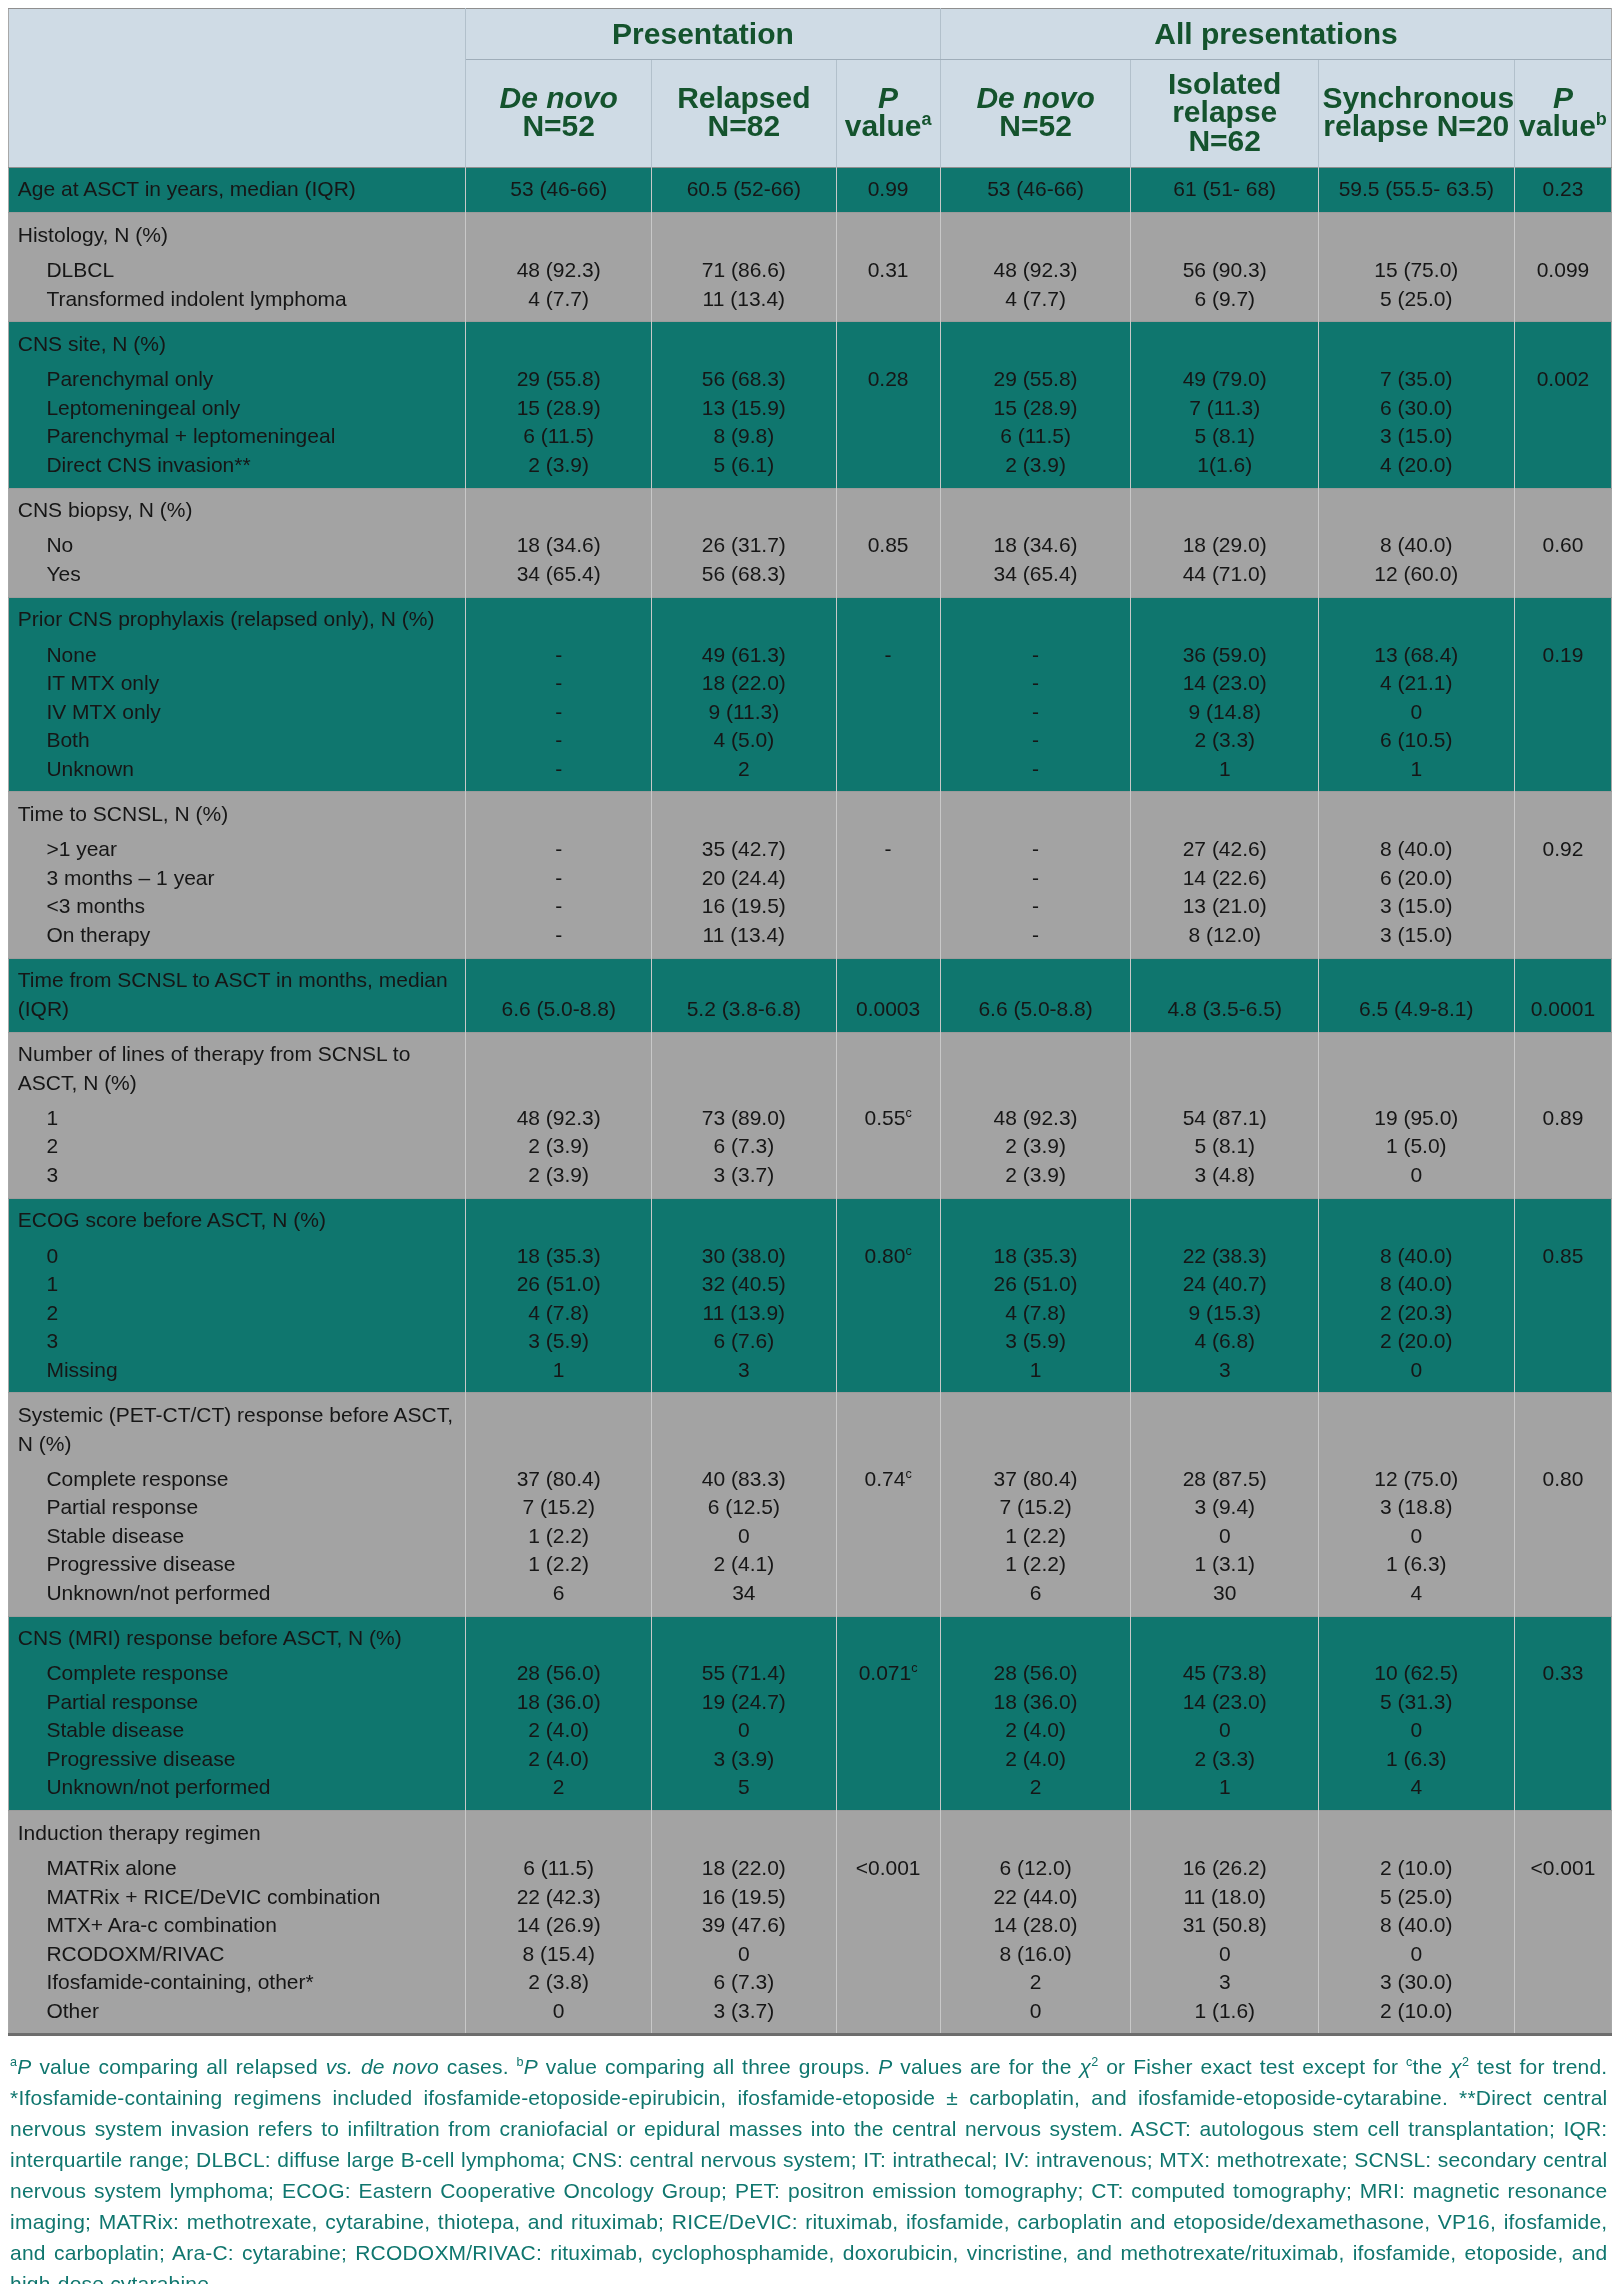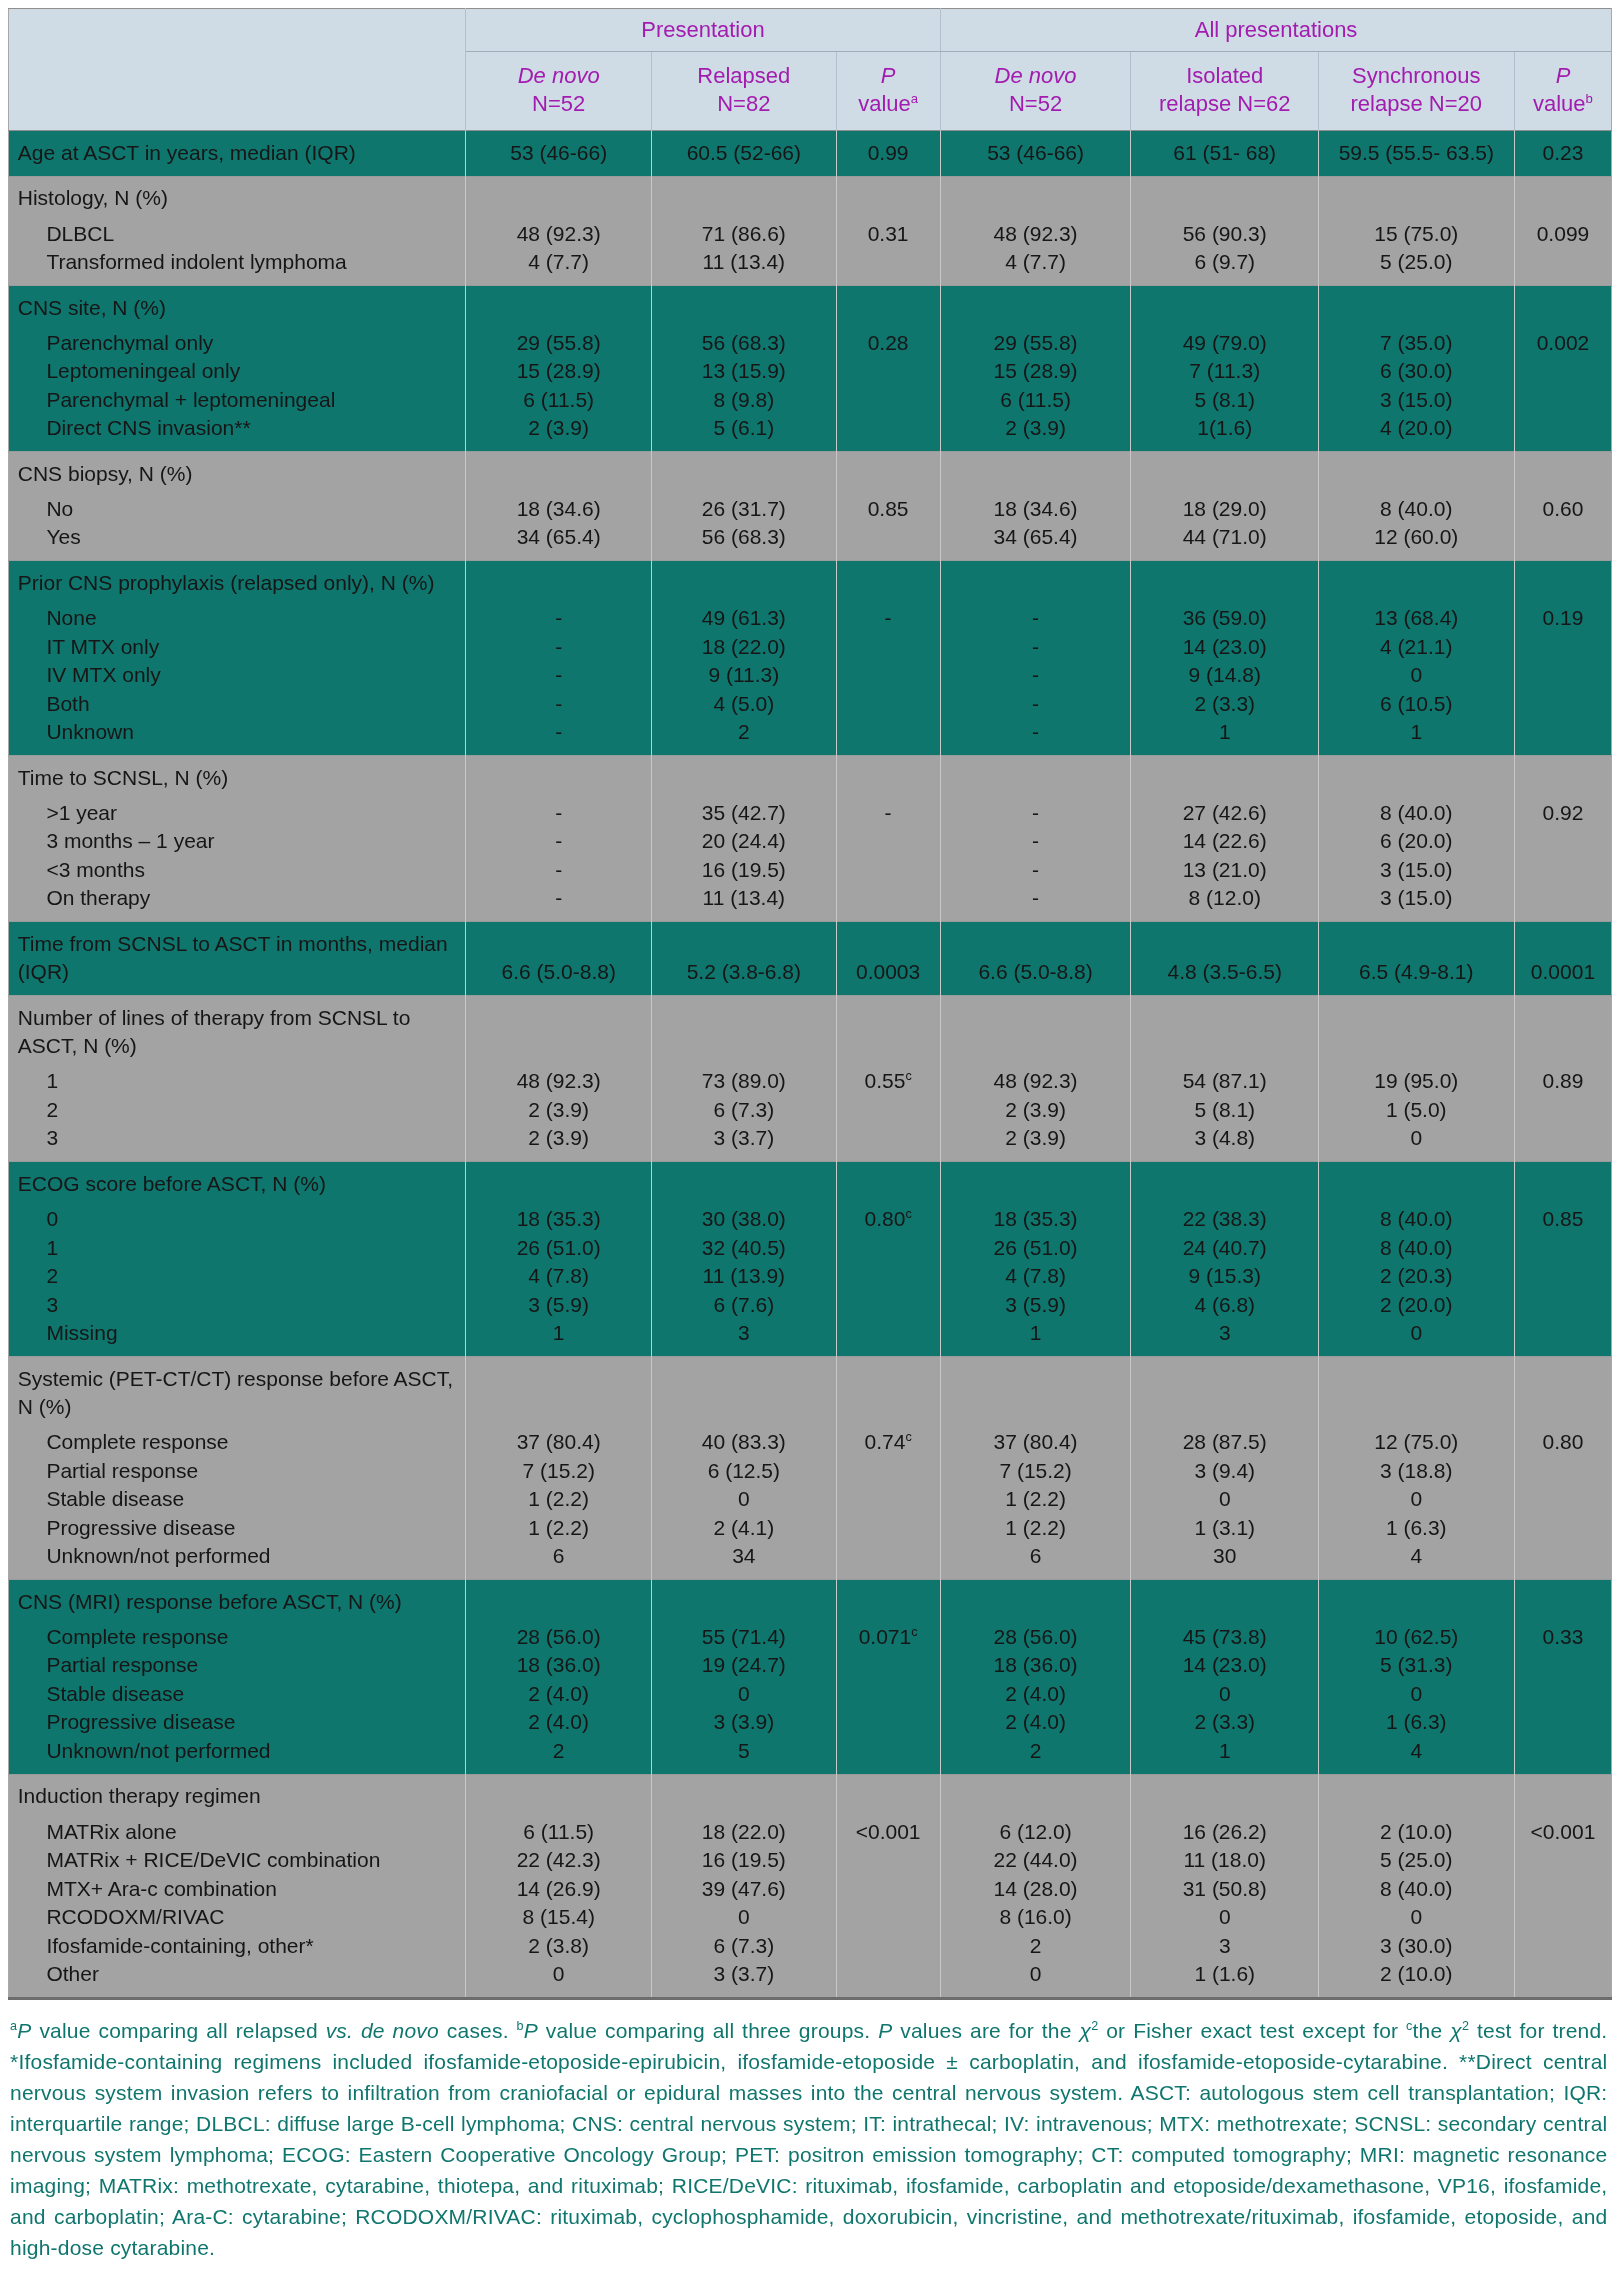--- a/index.html
+++ b/index.html
@@ -28,23 +28,23 @@
   col.c-denovo1 { width: 11.6%; }
   col.c-relapsed { width: 11.5%; }
   col.c-pa { width: 6.5%; }
   col.c-denovo2 { width: 11.9%; }
   col.c-isolated { width: 11.7%; }
   col.c-sync { width: 12.2%; }
   col.c-pb { width: 6.1%; }
 
   thead th {
     background: #cfdbe5;
-    color: #a21caf;
-    font-weight: normal;
-    font-size: 22px;
+    color: #14532d;
+    font-weight: bold;
+    font-size: 30px;
     vertical-align: middle;
   }
   thead { border-bottom: 1.7px solid #8f8f8f; }
   th.group-cell {
     padding: 8.4px 0 7.6px 0;
     border-bottom: 0.8px solid #9fadb9;
   }
   th.corner-cell { border-right: 0.8px solid #b2c0cb; }
   th.group-cell + th.group-cell { border-left: 0.8px solid #b2c0cb; }
   tr.subheader-row th {

